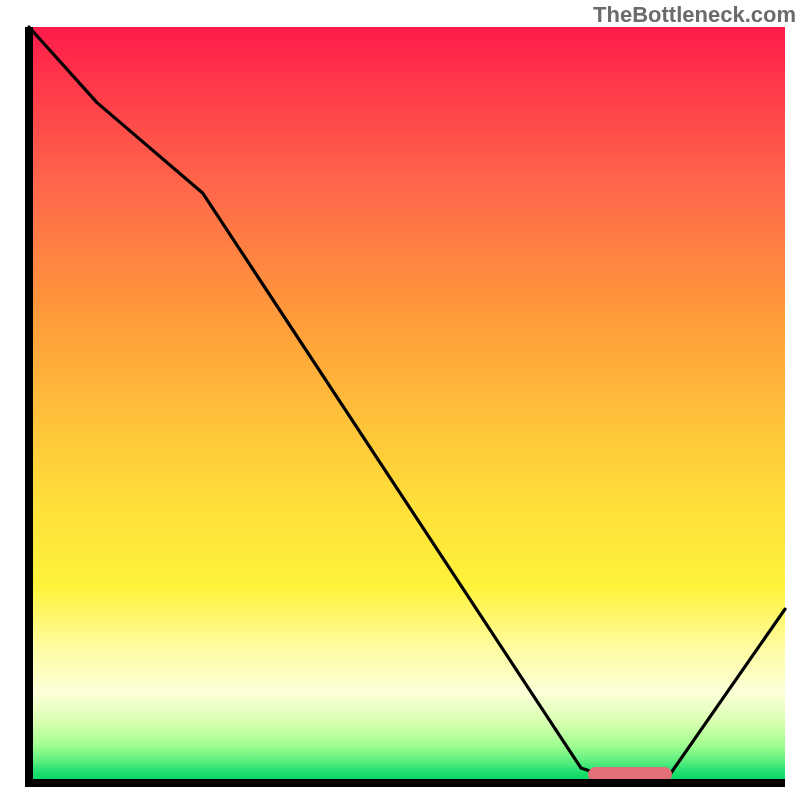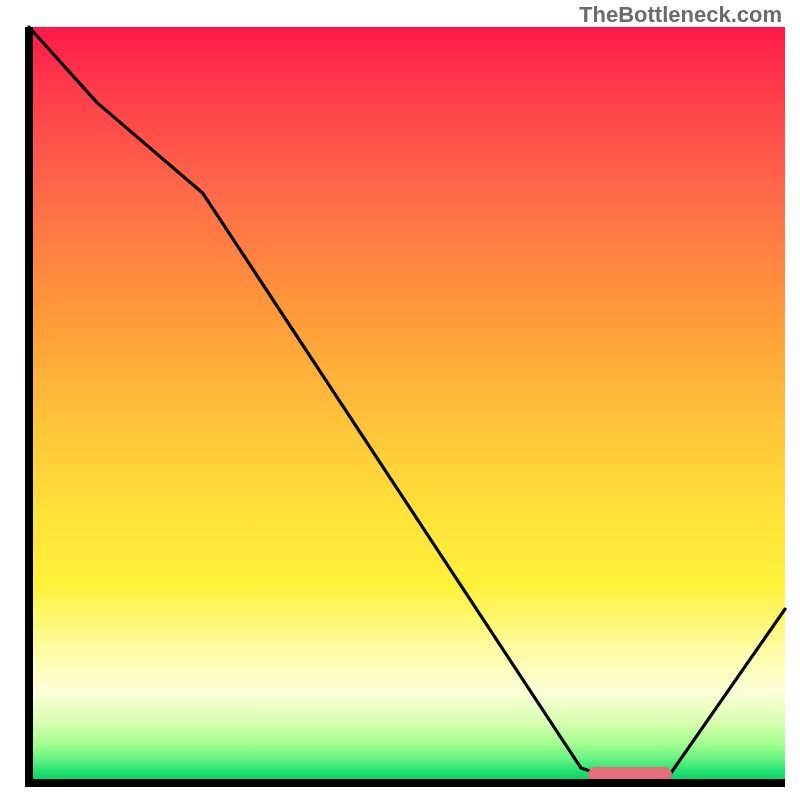--- a/index.html
+++ b/index.html
@@ -11,21 +11,21 @@
     font-family: Arial, Helvetica, sans-serif;
   }
   .container {
     position: relative;
     width: 800px;
     height: 800px;
   }
   .watermark {
     position: absolute;
     top: 2px;
-    right: 18px;
+    right: 4px;
     font-size: 22px;
     font-weight: 600;
     color: #6b6b6b;
     z-index: 10;
   }
   .plot-area {
     position: absolute;
     left: 29px;
     top: 27px;
     width: 756px;

